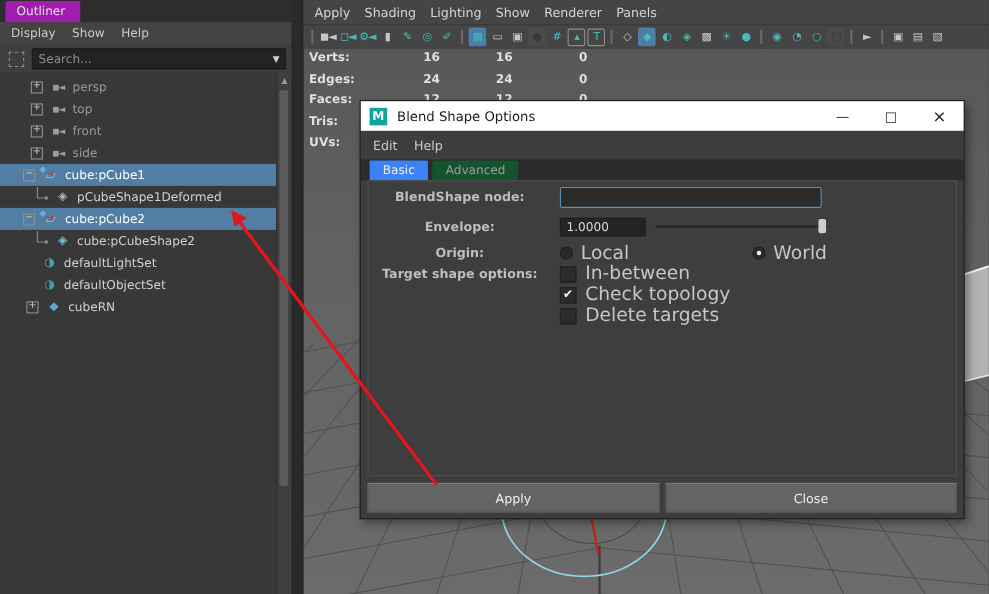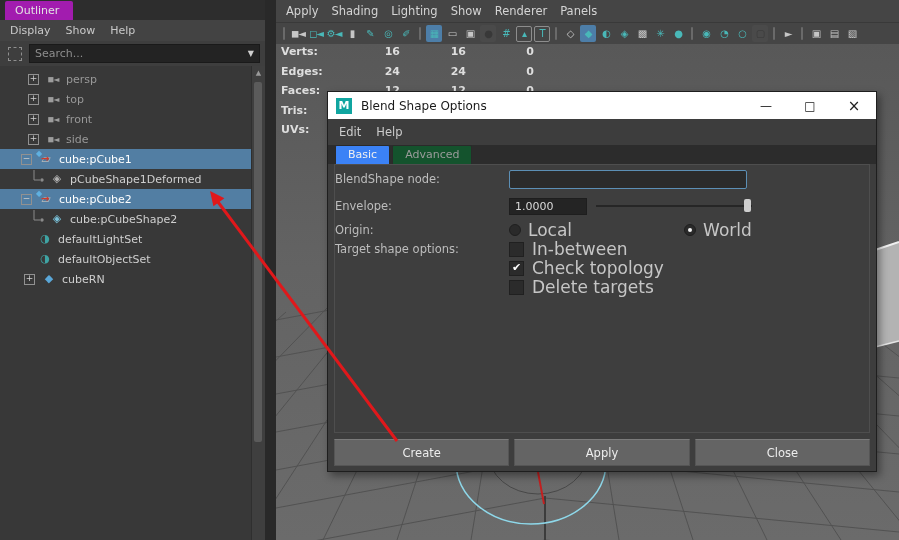--- a/index.html
+++ b/index.html
@@ -63,21 +63,21 @@
     color:#222;font-size:12px;}
   .dlg-menu{height:26px;background:#3d3d3d;display:flex;gap:15px;align-items:center;
     padding-left:11px;font-size:11.5px;color:#cccccc;}
   .dlg-tabstrip{height:19px;background:#2c2c2c;display:flex;align-items:flex-end;padding-left:7px;}
   .tab{padding:2px 12px 3px 12px;font-size:11px;color:#9b9b9b;background:#14532d;margin-right:2px;
     border:1px solid #2a2a2a;border-bottom:none;border-radius:2px 2px 0 0;}
   .tab.active{background:#3b82f6;color:#f0f0f0;}
   .dlg-content{position:absolute;left:6px;right:6px;top:72px;height:267px;background:#3e3e3e;
     border:1px solid #4e4e4e;}
   .frow{position:absolute;left:0;right:0;height:20px;display:flex;align-items:center;}
-  .flbl{width:166px;text-align:left;padding-right:8px;color:#bdbdbd;font-size:11.5px;flex:0 0 auto;}
+  .flbl{width:166px;text-align:center;padding-right:8px;color:#bdbdbd;font-size:11.5px;flex:0 0 auto;font-weight:bold;}
   .field-input{width:236px;height:17px;background:#2b2b2b;border:1px solid #5c8fb5;border-radius:2px;}
   .env-box{width:71px;height:15px;background:#242424;border:1px solid #1e1e1e;color:#d9d9d9;
     font-size:11px;padding-left:5px;line-height:15px;}
   .slider{width:156px;margin-left:9px;position:relative;height:16px;}
   .slider .track{position:absolute;left:0;right:0;top:7px;height:2px;background:#262626;}
   .slider .handle{position:absolute;right:1px;top:1px;width:7px;height:13px;background:#cfcfcf;border-radius:2px;}
   .radio{width:10px;height:10px;border-radius:50%;background:#2a2a2a;border:1px solid #1f1f1f;
     margin-right:7px;position:relative;flex:0 0 auto;}
   .radio.on::after{content:"";position:absolute;left:3px;top:3px;width:4px;height:4px;
     border-radius:50%;background:#f2f2f2;}
@@ -358,21 +358,20 @@
           <span class="opt-lbl">Check topology</span>
         </div>
         <div class="frow" style="top: 112px;">
           <span class="flbl"></span>
           <span class="checkbox"></span>
           <span class="opt-lbl">Delete targets</span>
         </div>
       </div>
   </div>
   <div class="dlg-buttons" id="dlg-buttons">
-      <div class="dlg-btn">Create</div>
       <div class="dlg-btn">Apply</div>
       <div class="dlg-btn">Close</div>
     </div>
 </div>
 
 <svg class="arrow" id="arrowsvg" width="899" height="540">
     <line x1="218" y1="202" x2="397" y2="441" stroke="#e0181b" stroke-width="3"></line>
     <polygon points="210,191 224.4,198.2 213.4,206.2" fill="#e0181b"></polygon>
   </svg>
 

